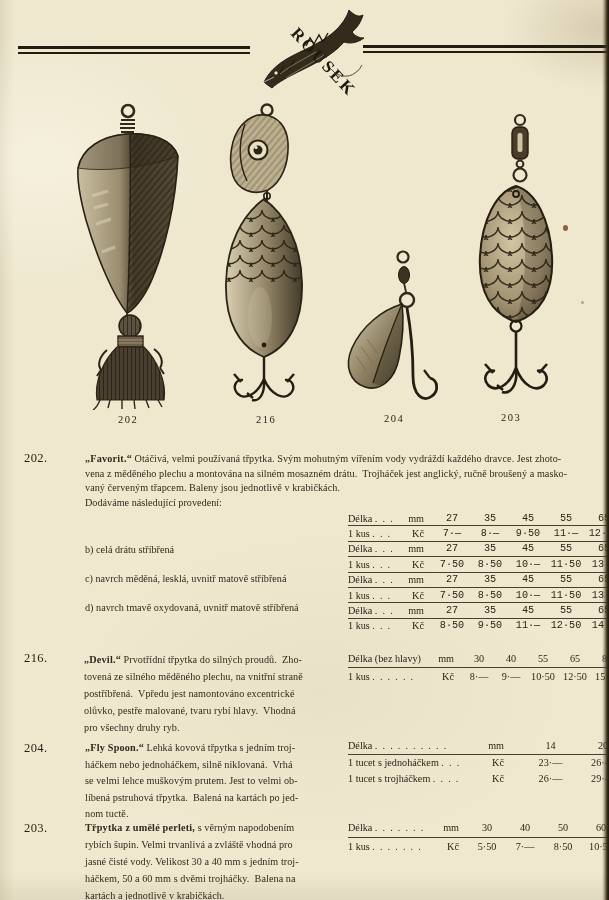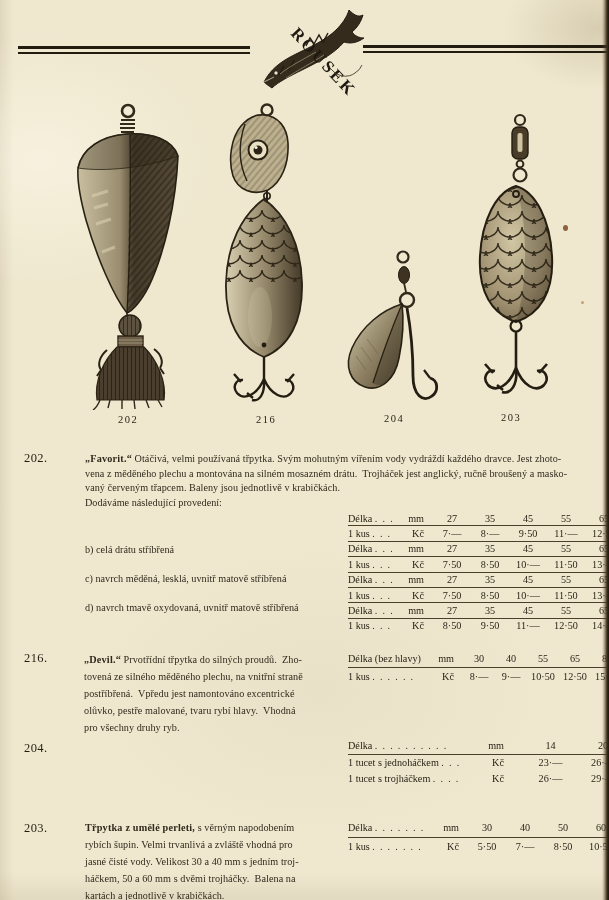--- a/index.html
+++ b/index.html
@@ -28,21 +28,21 @@
   .note{font-size:10.2px;}
   .variant{font-size:10.2px;white-space:pre;}
   
   .ptable{font-size:10.2px;color:#2b2418;}
   .trow{display:flex;align-items:center;}
   .lbl{display:flex;justify-content:space-between;padding-right:9px;box-sizing:border-box;white-space:pre;}
   .cell{text-align:center;white-space:pre;}
   .t202 .trow{height:14.4px;border-bottom:1px solid #4c3f2a;}
   .t202 .trow:last-child{border-bottom:none;}
   .t202 .lbl{width:85px;}
-  .t202 .cell{width:38px;}
+  .t202 .cell{width:38px;font-family:Liberation Mono, monospace;}
   .t216 .trow{height:17px;}
   .t216 .lbl{width:115px;}
   .t216 .cell{width:32px;}
   .t204 .trow{height:15.8px;}
   .t204 .lbl{width:165px;}
   .t204 .cell{width:75px;}
   .t204 .cell + .cell{width:30px;}
   .t203 .trow{height:17.5px;}
   .t203 .lbl{width:120px;}
   .t203 .cell{width:38px;}
@@ -308,20 +308,25 @@
       <div class="lbl"><span>1 kus .  .  .  .  .  .</span><span>Kč</span></div>
       <div class="cell">8·—</div>
       <div class="cell">9·—</div>
       <div class="cell">10·50</div>
       <div class="cell">12·50</div>
       <div class="cell">15·—</div>
     </div>
   </div>
 
   <div class="abs sec-number" style="left:24px;top:741px;">204.</div>
+  <div class="abs body-text" style="left:85px;top:740px;width:268px;line-height:16.5px;"><span class="lead">„Fly Spoon.“</span><span> Lehká kovová třpytka s jedním troj-
+háčkem nebo jednoháčkem, silně niklovaná.  Vrhá
+se velmi lehce muškovým prutem. Jest to velmi ob-
+líbená pstruhová třpytka.  Balená na kartách po jed-
+nom tuctě.</span></div>
   <div class="abs ptable t204 rule-first" style="left:348px;top:738px;width:280px;">
     <div class="trow">
       <div class="lbl"><span>Délka .  .  .  .  .  .  .  .  .  .</span><span>mm</span></div>
       <div class="cell">14</div>
       <div class="cell">20</div>
     </div>
     <div class="trow">
       <div class="lbl"><span>1 tucet s jednoháčkem .  .  .</span><span>Kč</span></div>
       <div class="cell">23·—</div>
       <div class="cell">26·—</div>

